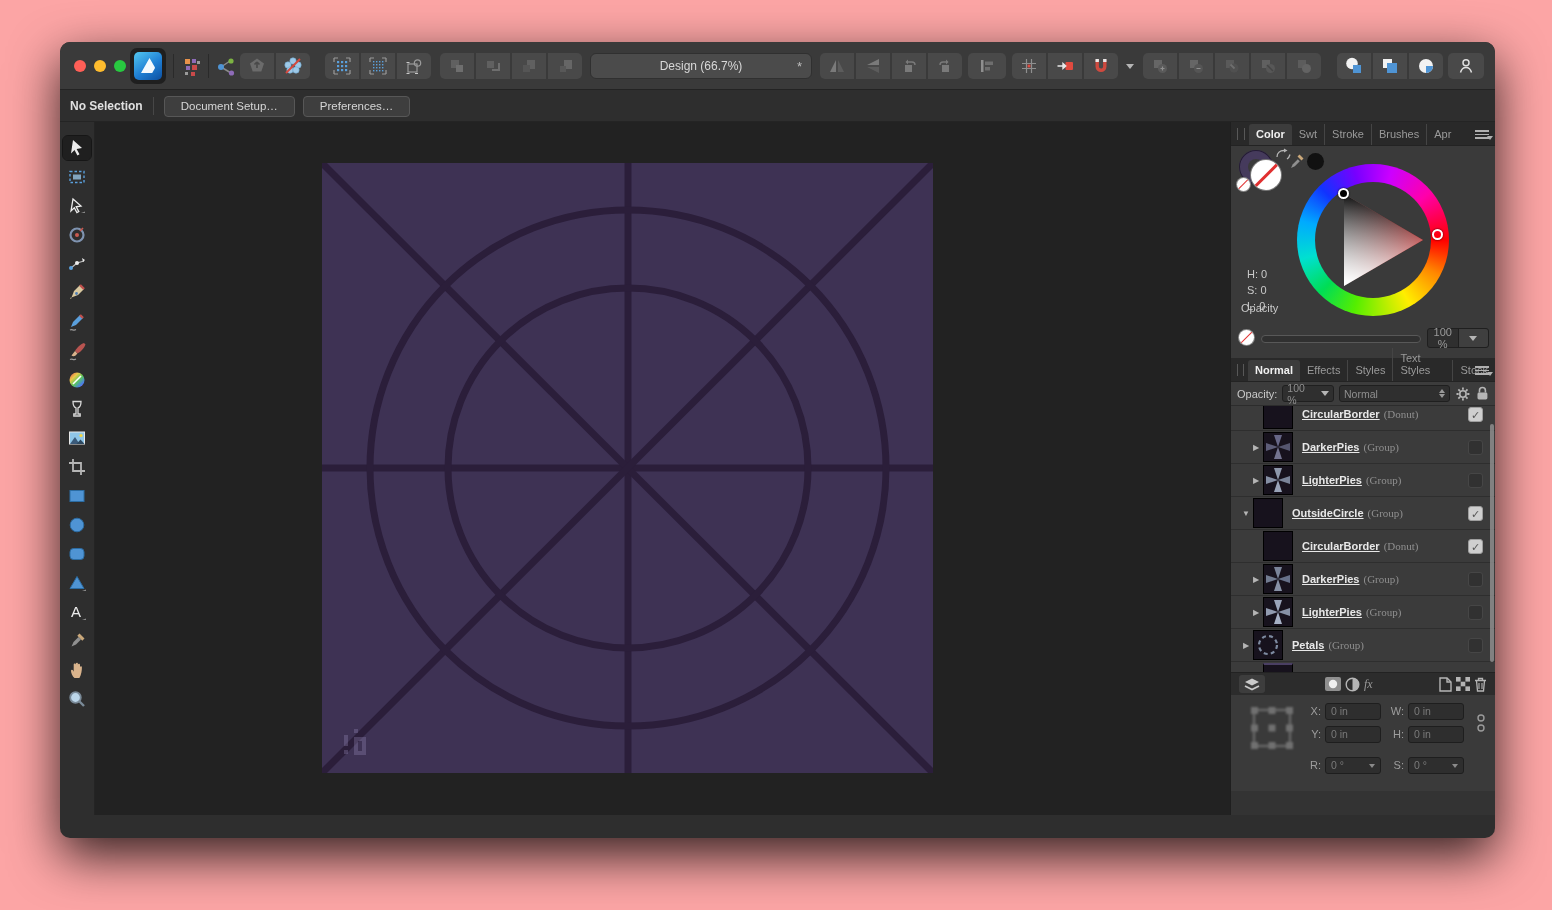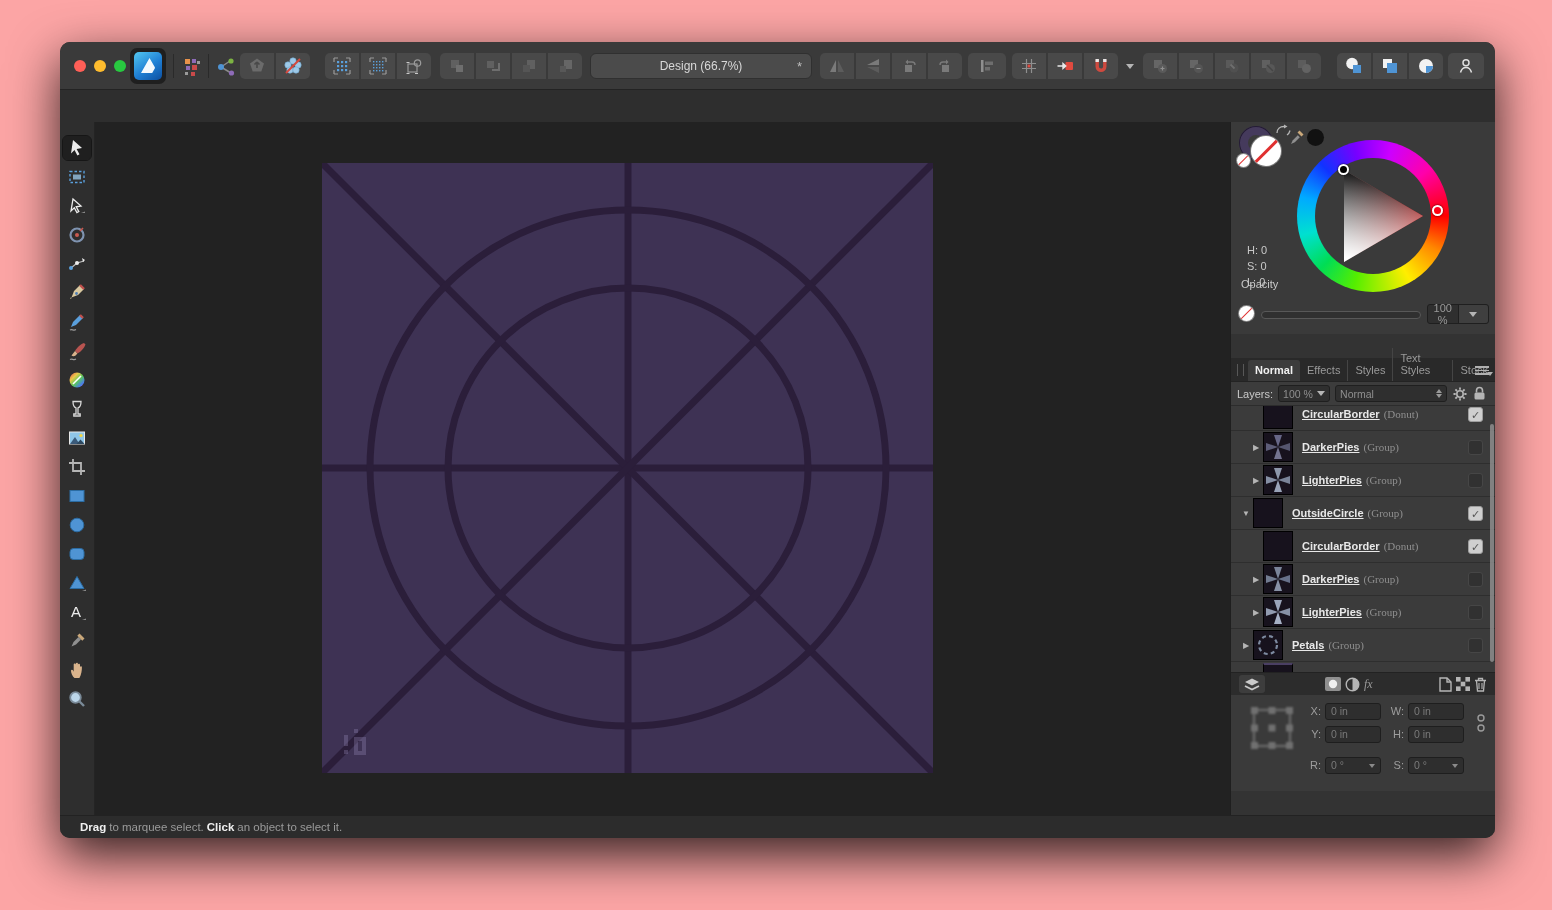--- a/index.html
+++ b/index.html
@@ -374,20 +374,26 @@
     <div class="grp" style="left:1388px">
       <div class="tbtn" style="width:36px;border-radius:5px">
             <svg width="20" height="20" viewBox="0 0 20 20">
               <circle cx="10" cy="6.8" r="3" fill="none" stroke="#e0e0e0" stroke-width="1.5"></circle>
               <path d="M4.5 16.5c1-3.8 3-5 5.5-5s4.5 1.2 5.5 5" fill="none" stroke="#e0e0e0" stroke-width="1.5"></path>
             </svg>
           </div>
     </div>
   </div>
 
+  <div class="contextbar">
+    <span class="nosel">No Selection</span>
+    <span class="ctxsep"></span>
+    <button class="ctxbtn">Document Setup…</button>
+    <button class="ctxbtn">Preferences…</button>
+  </div>
 
   <div class="main">
 
     <div class="tools">
       <div class="tool sel">
             <svg width="20" height="20" viewBox="0 0 20 20">
               <path d="M6 2l9 8-5.4.9 2.9 5.4-2.1 1.1-2.9-5.4L4 15.6z" fill="#ececec"></path>
             </svg>
           </div>
       <div class="tool">
@@ -537,20 +543,33 @@
           <rect x="36" y="574" width="8" height="4"></rect>
               <rect x="40" y="578" width="4" height="14"></rect>
               <rect x="32" y="588" width="12" height="4"></rect>
         </g>
       </svg>
     </div>
 
     <div class="rightcol">
 
       <div class="colorpanel">
+        <div class="panel-tabs">
+          <span class="grip"></span>
+          <span class="ptab active">Color</span>
+          <span class="ptab">Swt</span>
+          <span class="ptab sep">Stroke</span>
+          <span class="ptab sep">Brushes</span>
+          <span class="ptab sep">Apr</span>
+          <span class="pmenu">
+                <i></i>
+                <i></i>
+                <i></i>
+              </span>
+        </div>
         <div class="colorbody">
 
           <div style="position:absolute;left:8px;top:4px;width:52px;height:48px">
             <div style="position:absolute;left:0;top:0;width:34px;height:34px;border-radius:50%;background:#453a5c;box-shadow:inset 0 0 0 1px #241c33">
               <div style="position:absolute;left:9px;top:9px;width:16px;height:16px;border-radius:50%;background:#3a3a3a"></div>
             </div>
             <div class="none-swatch" style="position:absolute;left:12px;top:10px;width:30px;height:30px;box-shadow:0 0 0 1px #777"></div>
             <div class="none-swatch" style="position:absolute;left:-2px;top:28px;width:13px;height:13px;box-shadow:0 0 0 1px #888"></div>
             <svg style="position:absolute;left:36px;top:-2px" width="16" height="14" viewBox="0 0 16 14">
                   <path d="M2 9c0-4 3-6.5 7-6.5M12 11c1.5-1 2.5-2.5 3-4.5" fill="none" stroke="#b5b5b5" stroke-width="1.3"></path>
@@ -612,21 +631,21 @@
           <span class="ptab sep">Styles</span>
           <span class="ptab sep">Text Styles</span>
           <span class="ptab sep">Stock</span>
           <span class="pmenu">
                 <i></i>
                 <i></i>
                 <i></i>
               </span>
         </div>
         <div class="oprow">
-          <span>Layers:</span>
+          <span>Opacity:</span>
           <span class="mini-dd" style="width:52px">
                 <span>100 %</span>
                 <i class="css-caret" style="margin-left:auto"></i>
               </span>
           <span class="mini-dd" style="width:112px">
                 <span>Normal</span>
                 <span class="spin">
                   <i class="up"></i>
                   <i class="dn"></i>
                 </span>
@@ -817,21 +836,15 @@
           <span class="flabel" style="left:72px;top:64px">R:</span>
           <div class="fbox dd" style="left:94px;top:62px">0 °</div>
           <span class="flabel" style="left:155px;top:64px">S:</span>
           <div class="fbox dd" style="left:177px;top:62px">0 °</div>
         </div>
       </div>
 
     </div>
   </div>
 
-  <div class="statusbar">
-    <b>Drag</b>
-        <span> to marquee select. </span>
-        <b>Click</b>
-        <span> an object to select it.</span>
-  </div>
 
 </div>
 </div>
 
 </body></html>

